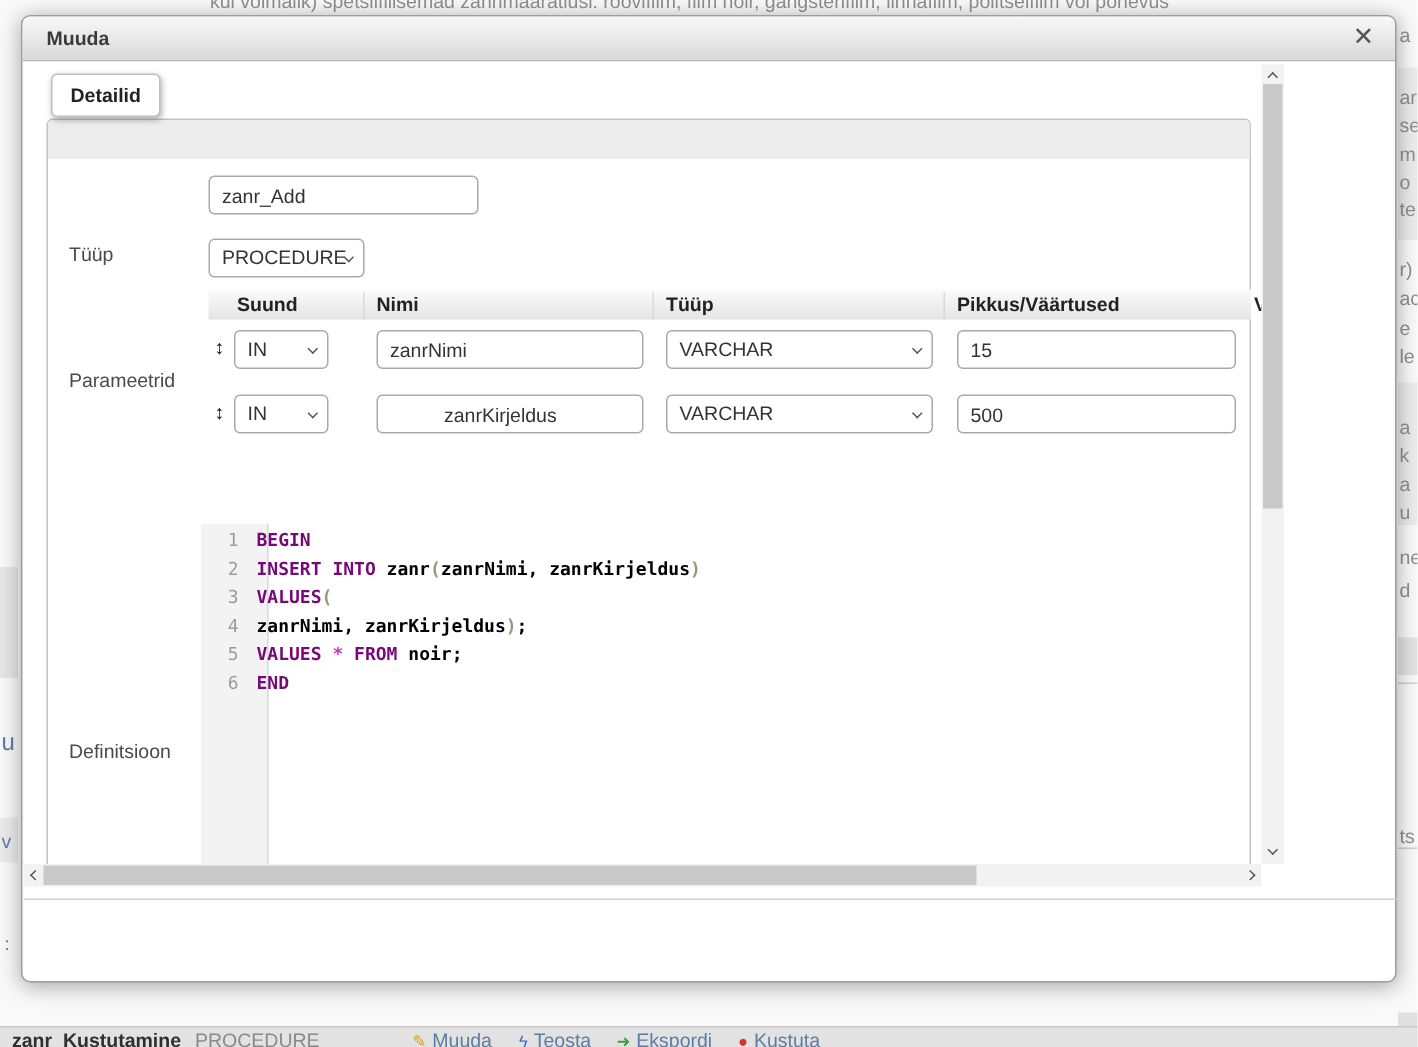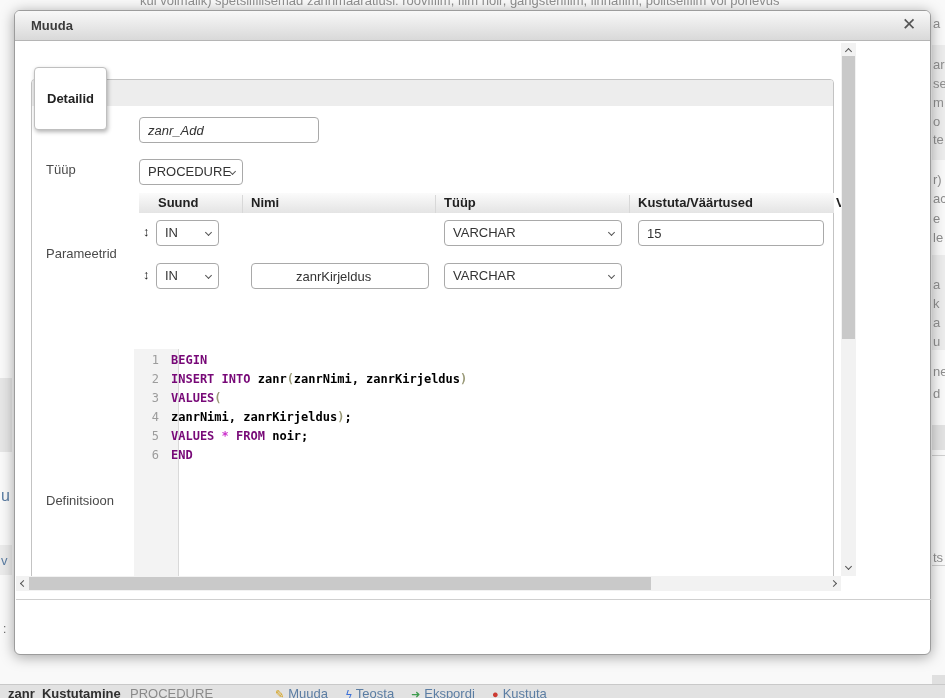--- a/index.html
+++ b/index.html
@@ -39,34 +39,34 @@
   .close-x { right:10px; top:3px; font-size:17px; color:#555; width:22px; height:22px;
     text-align:center; line-height:22px; cursor:pointer; }
 
   
   .viewport { left:1px; top:32px; width:825px; height:533px; overflow:hidden; background:#fff; }
 
   .fieldset { left:15px; top:36px; width:803px; height:560px;
     border:1px solid #c3c3c3; border-radius:4px; background:#fff; }
   .fs-band { left:0; top:0; width:100%; height:26px; background:#ededed;
     border-radius:3px 3px 0 0; }
-  .tab { left:18px; top:24px; z-index:3; background:#fff; border:1px solid #bfbfbf;
-    border-radius:4px; padding:23px 12px; font-size:13px; font-weight:bold; color:#222;
+  .tab { left:18px; top:6px; z-index:3; background:#fff; border:1px solid #bfbfbf;
+    border-radius:4px; padding:6px 12px; font-size:13px; font-weight:bold; color:#222;
     box-shadow:1px 2px 4px rgba(0,0,0,.3); }
 
   .flabel { font-size:13px; color:#4a4a4a; }
   .lbl-name { left:30px; top:72px; width:92px; line-height:17px; }
   .lbl-type { left:30px; top:119px; }
   .lbl-params { left:30px; top:203px; }
   .lbl-def { left:30px; top:450px; }
 
   .inp { position:absolute; border:1px solid #a9a9a9; border-radius:4px; background:#fff;
     font-family:"Liberation Sans","DejaVu Sans",sans-serif;
     font-size:13px; color:#333; padding:0 8px; height:26px; }
-  .inp-name { left:123px; top:74px; width:180px;font-style:italic; }
+  .inp-name { left:123px; top:74px; width:180px; }
   .inp-len1 { left:622px; top:177px; width:186px; }
   .inp-len2 { left:622px; top:220px; width:186px; }
   .inp-pname1 { left:235px; top:177px; width:178px; }
   .inp-pname2 { left:235px; top:220px; width:178px;padding-left:44px; }
 
   .sel { position:absolute; border:1px solid #a9a9a9; border-radius:4px; background:#fff;
     font-size:13px; color:#333; padding:4px 18px 4px 8px; height:26px; cursor:default; }
   .sel-type { left:123px; top:116px; width:104px; }
   .sel-dir1 { left:140px; top:177px; width:63px; }
   .sel-dir2 { left:140px; top:220px; width:63px; }
@@ -193,48 +193,50 @@
     <div class="abs flabel lbl-type">Tüüp</div>
     <div class="sel sel-type">
       <span>PROCEDURE</span>
       <span class="chev chev-down"></span>
     </div>
 
     <div class="abs phead">
       <span style="left:19px">Suund</span>
       <span style="left:112px">Nimi</span>
       <span style="left:305px">Tüüp</span>
-      <span style="left:499px">Kustuta/Väärtused</span>
+      <span style="left:499px">Pikkus/Väärtused</span>
       <span class="ph-sep" style="left:103px"></span>
       <span class="ph-sep" style="left:296px"></span>
       <span class="ph-sep" style="left:490px"></span>
     </div>
     <span class="abs ph-clip">V</span>
 
     <span class="abs handle handle1">↕</span>
     <div class="sel sel-dir1">
       <span>IN</span>
       <span class="chev chev-down"></span>
     </div>
+    <input class="inp inp-pname1" value="zanrNimi" style="">
     <div class="sel sel-vt1">
       <span>VARCHAR</span>
       <span class="chev chev-down"></span>
     </div>
     <input class="inp inp-len1" value="15" style="">
 
     <span class="abs handle handle2">↕</span>
     <div class="sel sel-dir2">
       <span>IN</span>
       <span class="chev chev-down"></span>
     </div>
     <input class="inp inp-pname2" value="zanrKirjeldus" style="">
     <div class="sel sel-vt2">
       <span>VARCHAR</span>
       <span class="chev chev-down"></span>
     </div>
+    <input class="inp inp-len2" value="500" style="">
 
     <div class="abs flabel lbl-params">Parameetrid</div>
 
 
     <div class="abs gutter"></div>
     <div class="abs code" id="code-lines">
         <div class="cl">
           <span class="ln">1</span>
           <span class="ct"><span class="tk-k">BEGIN</span></span>
         </div>

